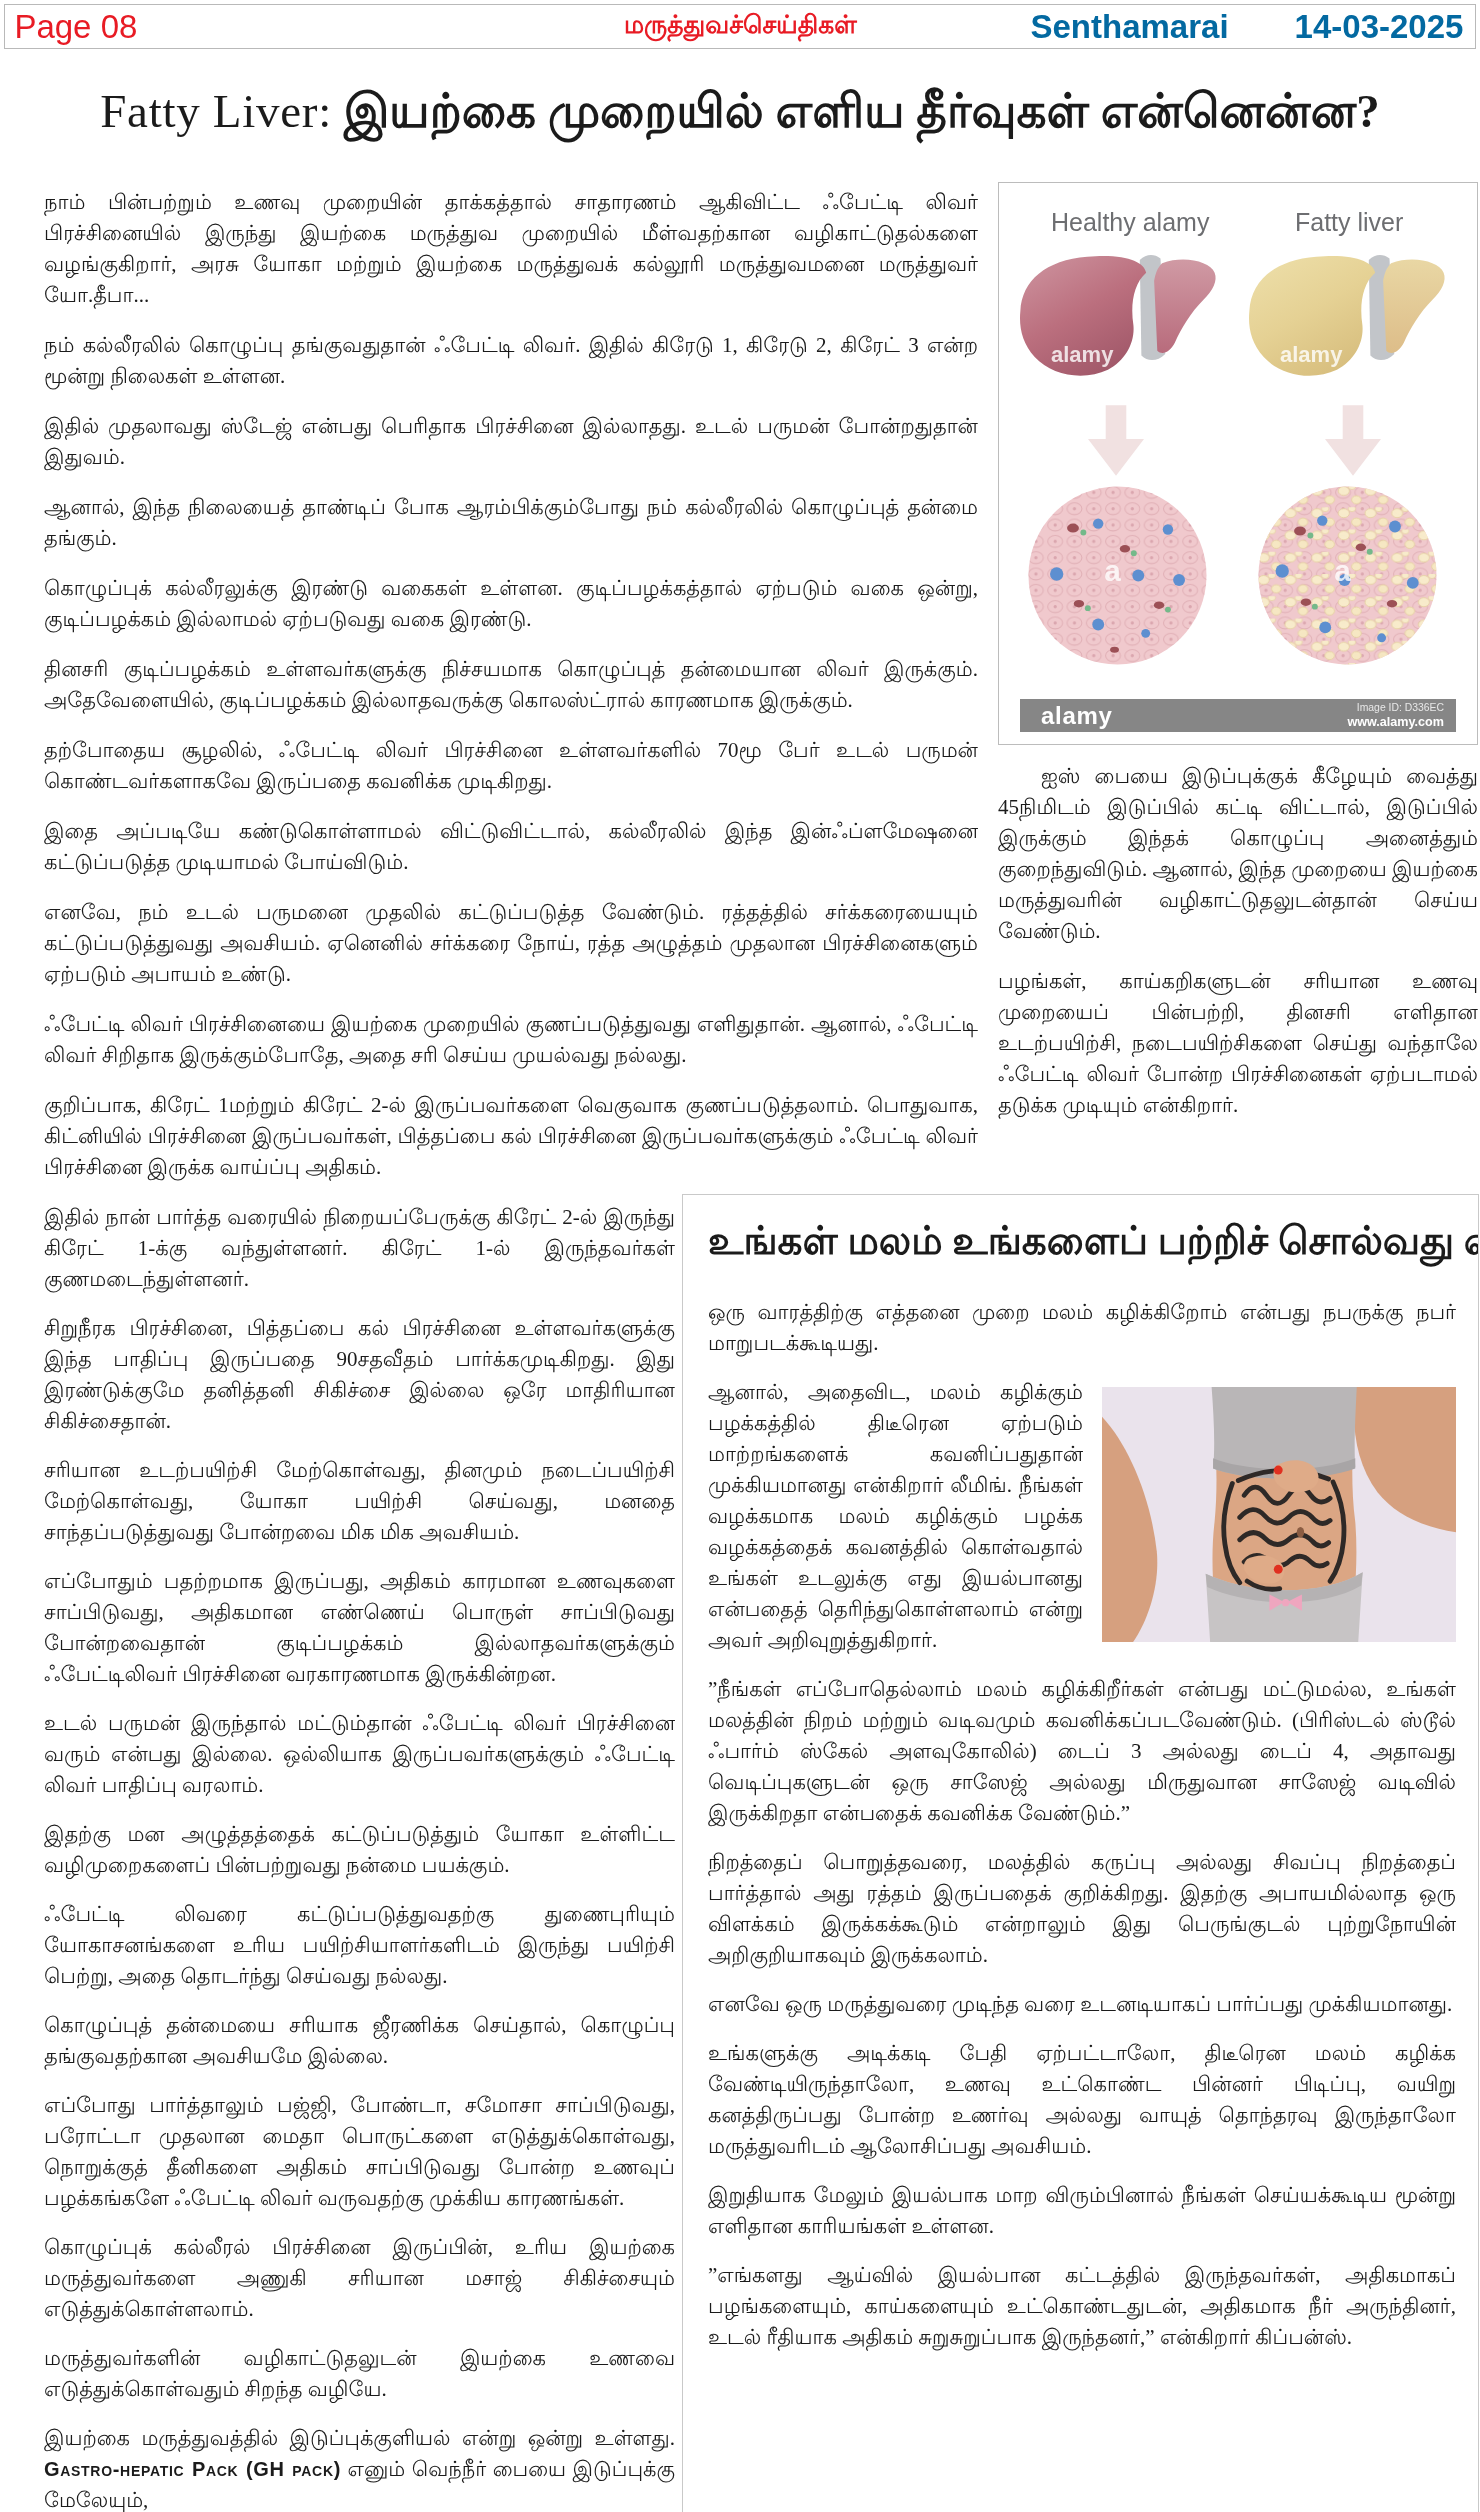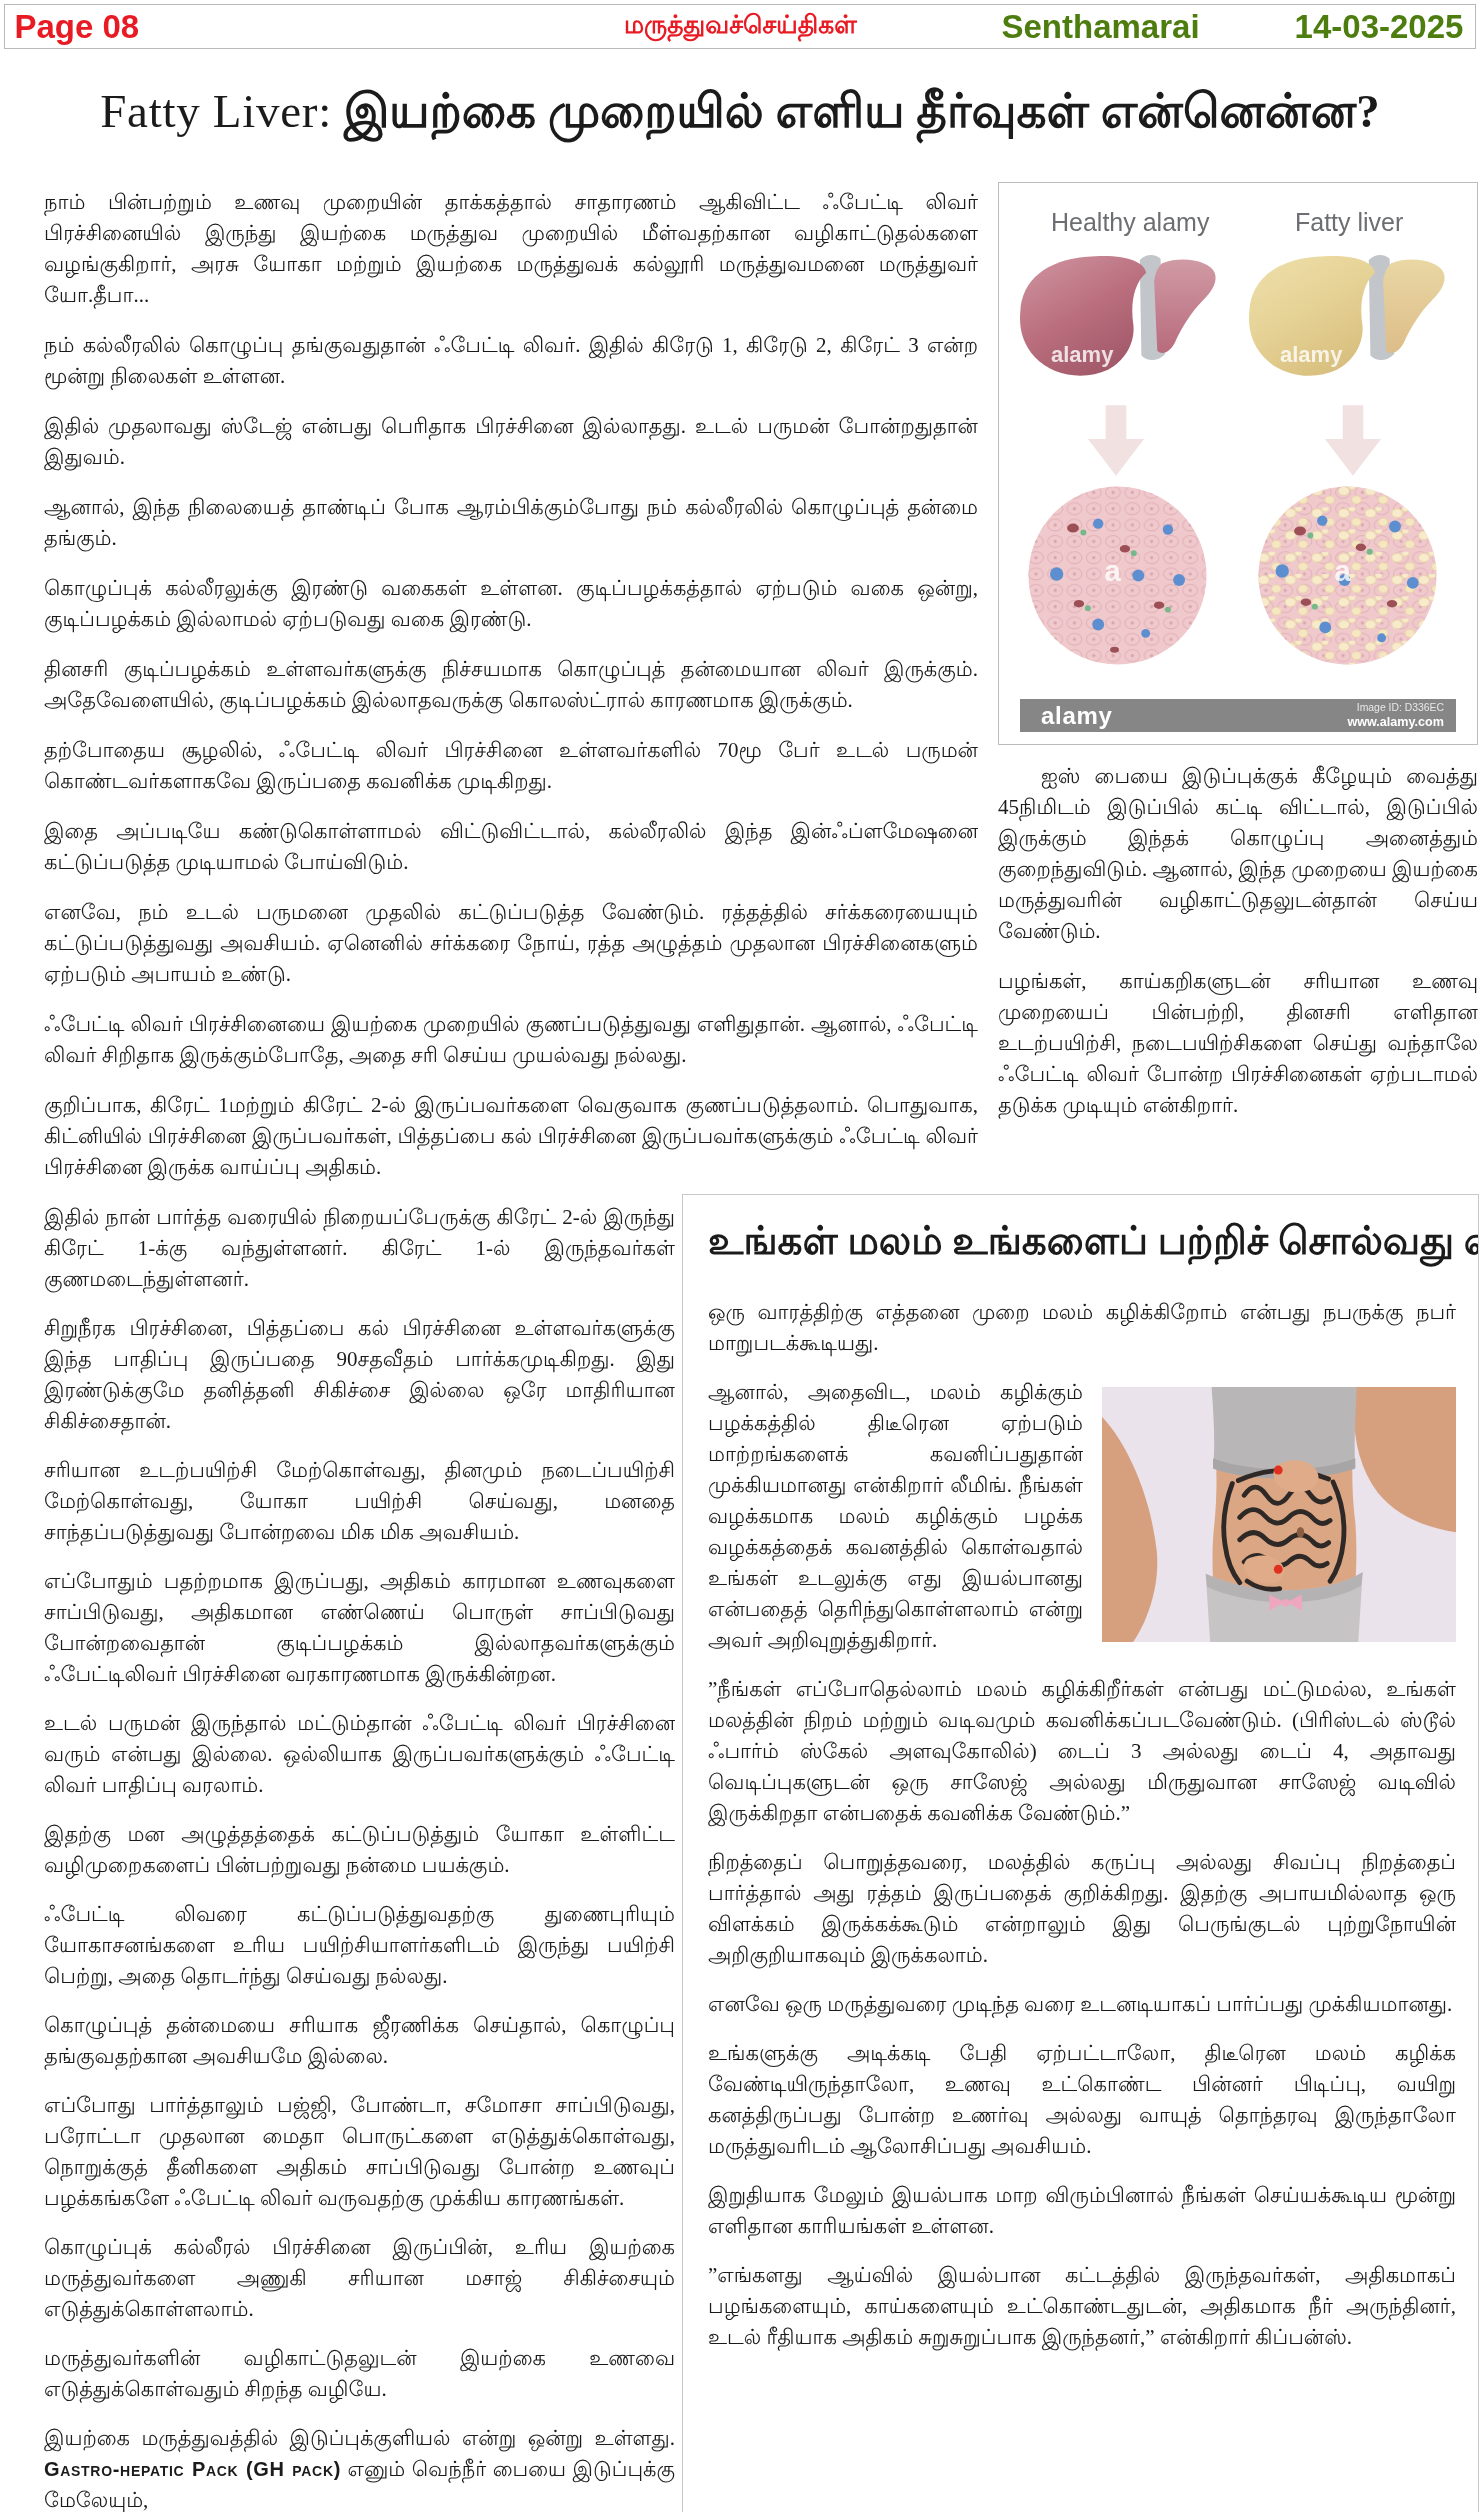--- a/index.html
+++ b/index.html
@@ -2,24 +2,24 @@
 <html style="font-size:12px"><head>
 <meta charset="utf-8">
 <style>
   html,body{margin:0;padding:0;background:#ffffff;}
   #page{position:relative;width:1481px;height:2512px;background:#ffffff;overflow:hidden;
         font-family:"Liberation Serif","DejaVu Serif",serif;color:#1b1b1b;}
   
   .hdr{position:absolute;left:4.4px;top:4.4px;width:1470px;height:43px;background:#ffffff;
        border:0.7px solid #b9b9b9;display:flex;align-items:center;
        font-family:"Liberation Sans","DejaVu Sans",sans-serif;}
-  .hdr .pg{color:#e81b24;font-weight:bold;font-size:33px;margin-left:9px;}
+  .hdr .pg{color:#e81b24;font-weight:normal;font-size:33px;margin-left:9px;}
   .hdr .sec{position:absolute;left:0;right:0;text-align:center;color:#e81b24;
             font-weight:bold;font-size:25px;font-family:"Liberation Serif",serif;}
-  .hdr .rt{position:absolute;right:12px;display:flex;gap:95px;color:#4d7c0f;
+  .hdr .rt{position:absolute;right:12px;display:flex;gap:66px;color:#0369a1;
            font-weight:bold;font-size:33px;}
   
   .a1title{position:absolute;left:44px;top:83px;width:1392px;text-align:center;
            font-size:47px;line-height:1.2;white-space:nowrap;}
   .a1title .en{font-weight:normal;letter-spacing:0.7px;}
   .a1title .ta{font-weight:bold;}
   
   .bodycol{position:absolute;text-align:justify;font-size:21px;line-height:31px;}
   .bodycol p{margin:0 0 19px 0;}
   #colA{left:44px;top:187px;width:934px;height:1007px;overflow:hidden;}

